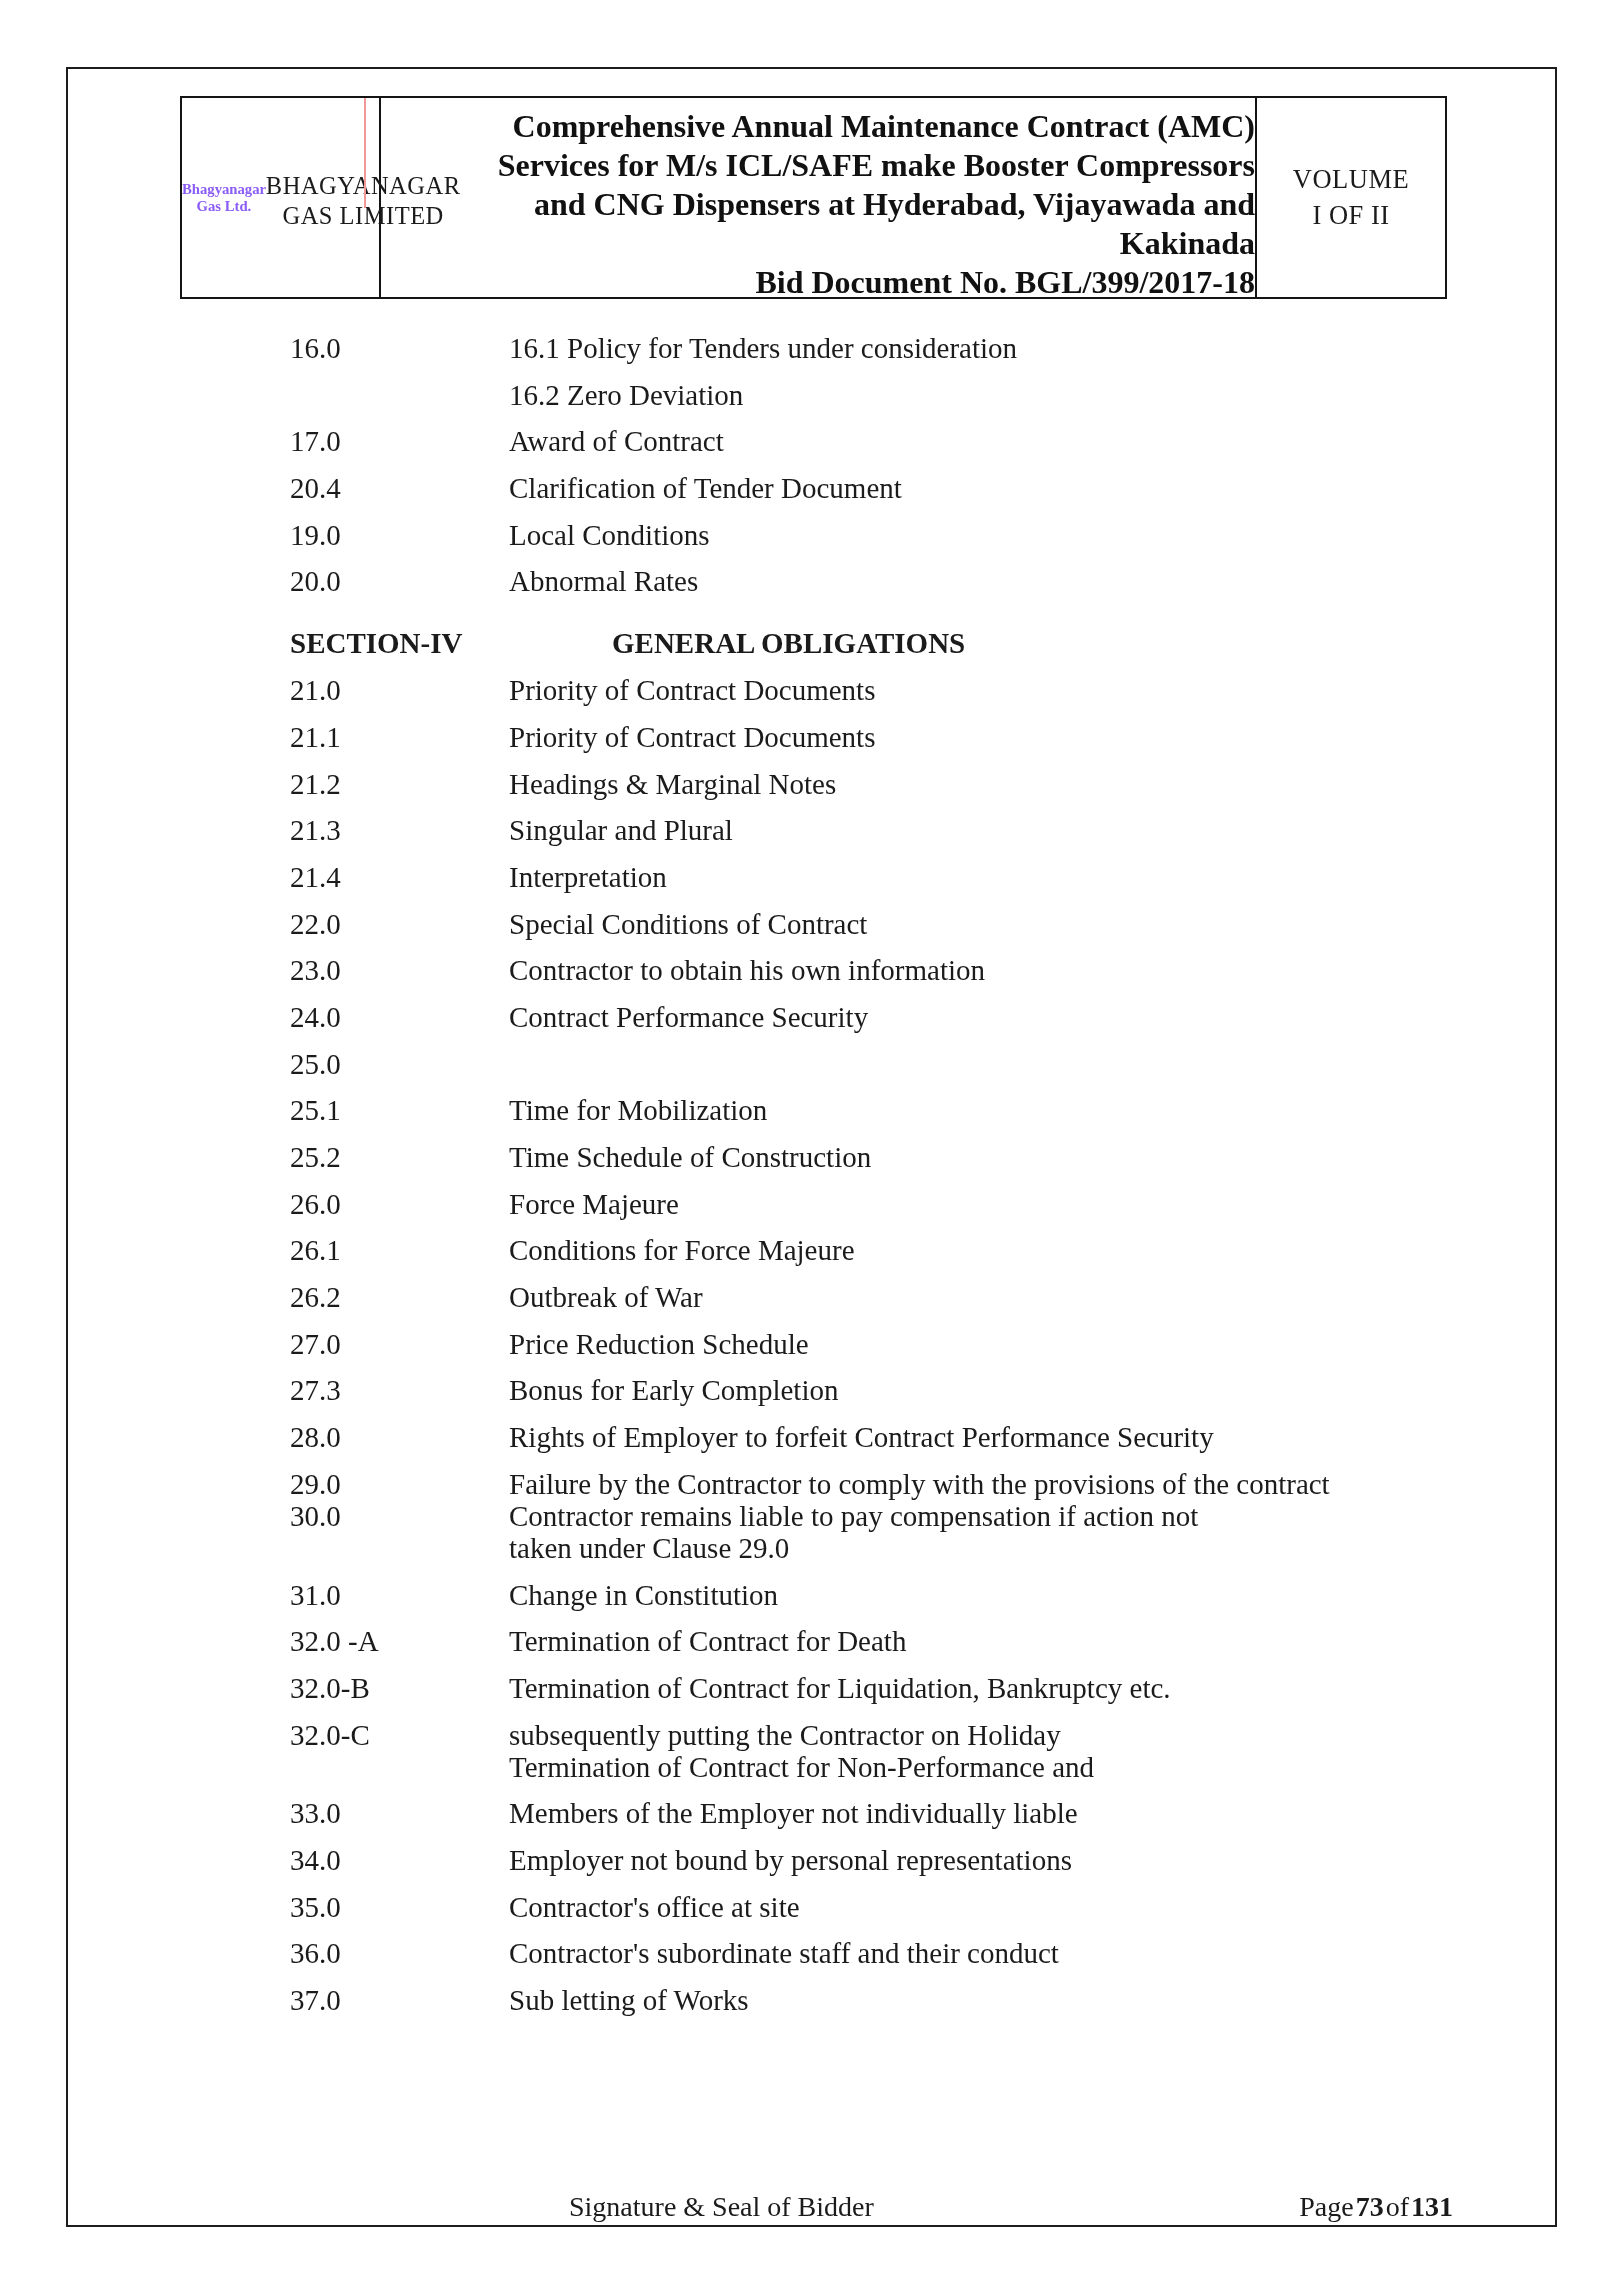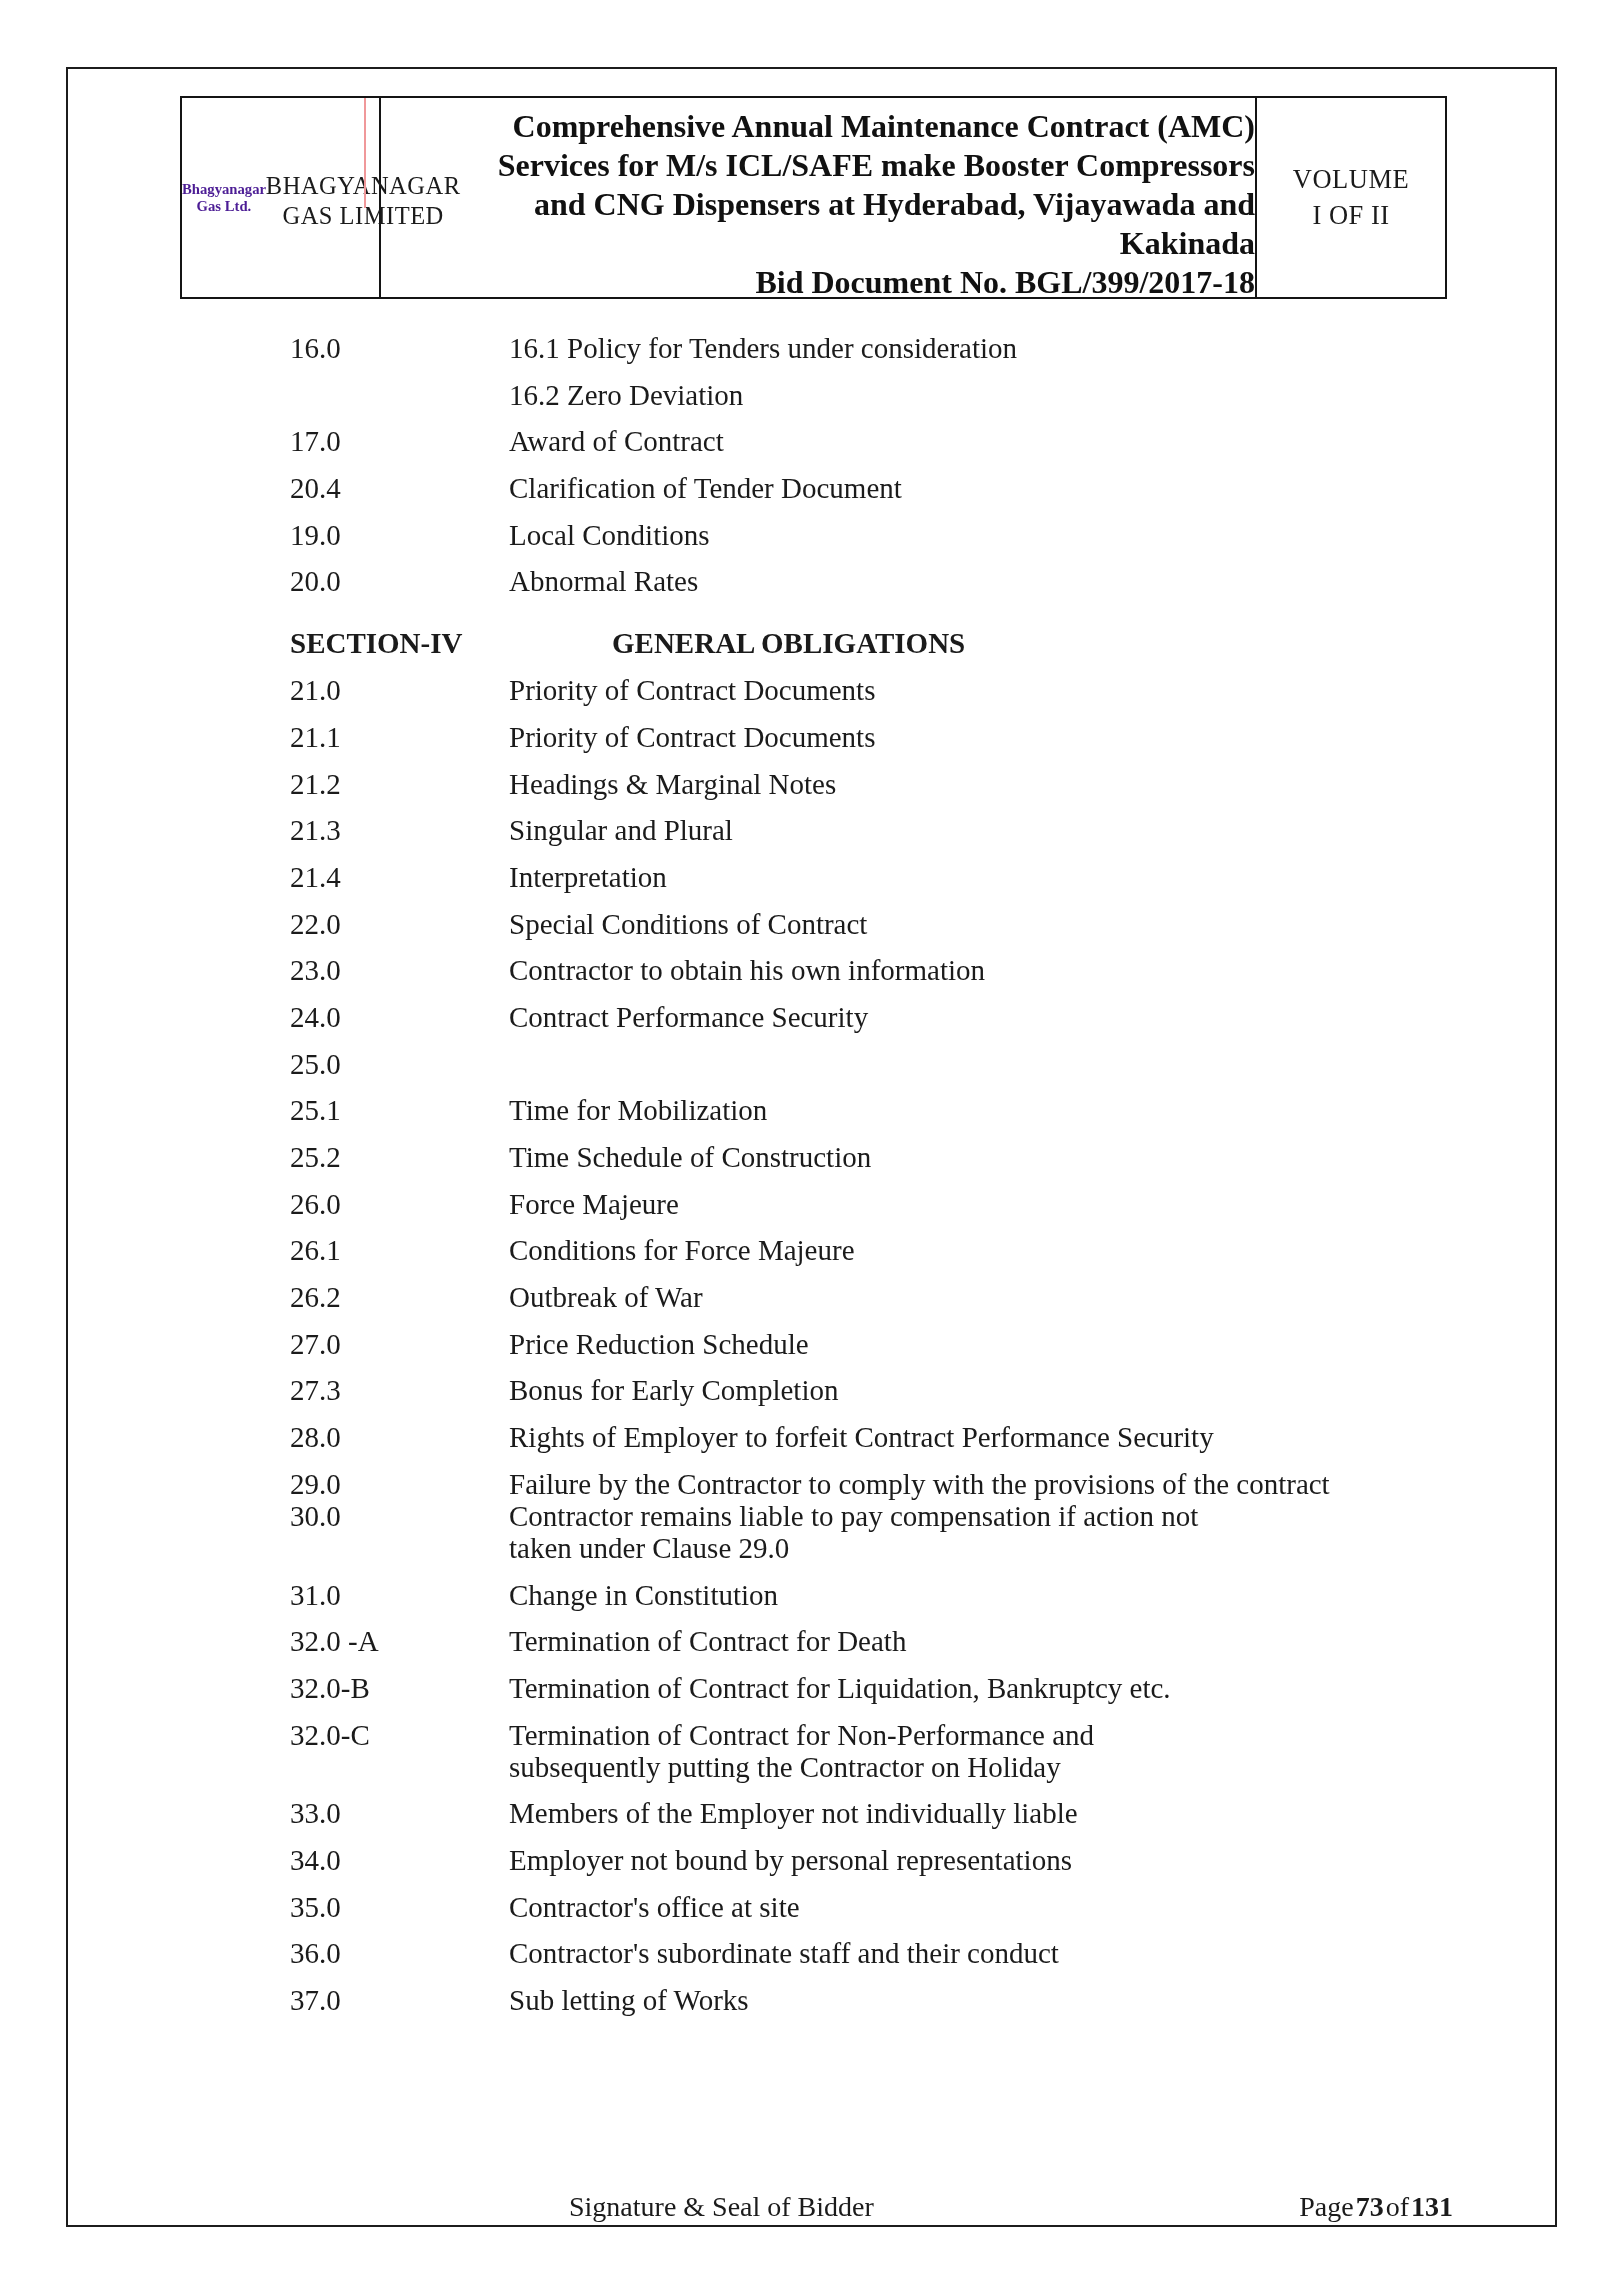--- a/index.html
+++ b/index.html
@@ -28,21 +28,21 @@
     width:197px; flex-shrink:0;
     border-right:2.9px solid #141414;
     position:relative;
     display:flex; flex-direction:row; align-items:center;
     padding-top:3.9px;
     text-align:center;
   }
   .logo-svg { width:106px; height:94px; display:block; }
   .logo-caption {
     font-size:14.7px; line-height:16.7px; font-weight:bold;
-    color:#4c1d95; margin-top:-2px;
+    color:#8b5cf6; margin-top:-2px;
   }
   .red-line {
     position:absolute; right:12.7px; top:0px;
     width:2px; height:110px; background:#f0989a;
   }
   .company-name { font-size:24.5px; line-height:30px; letter-spacing:0.5px; margin-top:3.9px; }
   .cell-title {
     flex:1;
     border-right:2.9px solid #141414;
     text-align:center;
@@ -345,22 +345,22 @@
         </div>
       <div class="toc-titles">
           <div>Termination of Contract for Liquidation, Bankruptcy etc.</div>
         </div>
     </div>
       <div class="toc-row">
       <div class="toc-num">
           <div>32.0-C</div>
         </div>
       <div class="toc-titles">
+          <div>subsequently putting the Contractor on Holiday</div>
           <div>Termination of Contract for Non-Performance and</div>
-          <div>subsequently putting the Contractor on Holiday</div>
         </div>
     </div>
       <div class="toc-row">
       <div class="toc-num">
           <div>33.0</div>
         </div>
       <div class="toc-titles">
           <div>Members of the Employer not individually liable</div>
         </div>
     </div>

